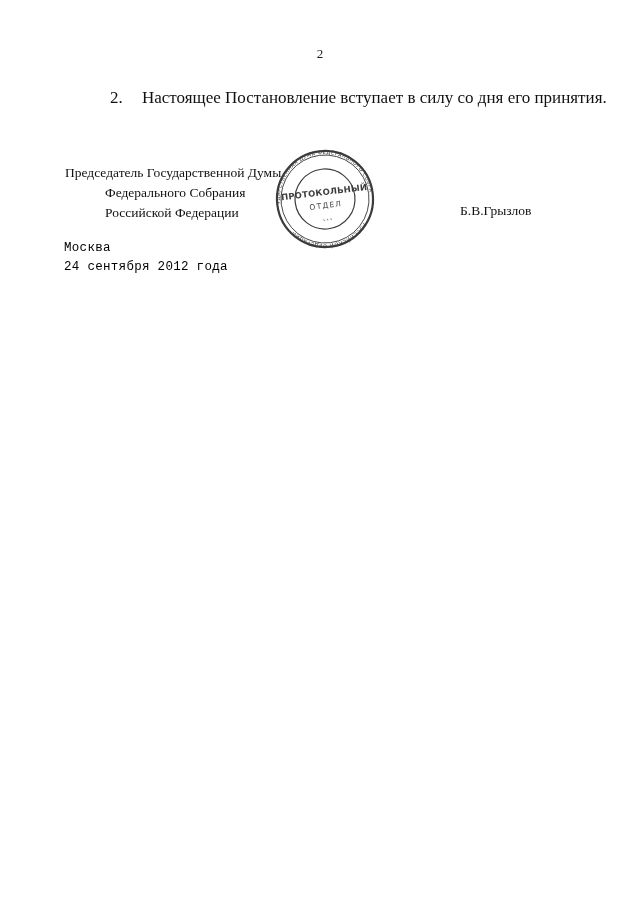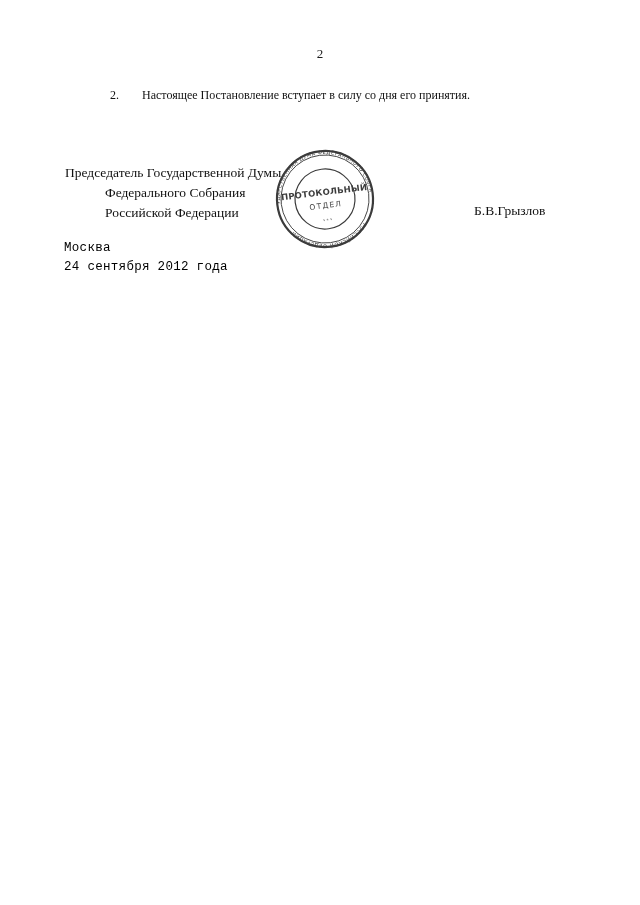--- a/index.html
+++ b/index.html
@@ -35,21 +35,21 @@
     font-size: 13px;
     color: #1a1a1a;
   }
 
   .clause {
     position: absolute;
     top: 88px;
     left: 110px;
     width: 470px;
     font-family: "Liberation Serif", serif;
-    font-size: 12px;
+    font-size: 17px;
     color: #111111;
     white-space: nowrap;
   }
   .clause .num {
     display: inline-block;
     width: 32px;
   }
 
   .signature-block {
     position: absolute;
@@ -60,21 +60,21 @@
     font-size: 13.5px;
     line-height: 20px;
     color: #111111;
   }
   .signature-block .line2 { padding-left: 40px; }
   .signature-block .line3 { padding-left: 40px; }
 
   .signer-name {
     position: absolute;
     top: 203px;
-    left: 474px;
+    left: 460px;
     font-family: "Liberation Serif", serif;
     font-size: 13.5px;
     color: #111111;
     white-space: nowrap;
   }
 
   .footer-block {
     position: absolute;
     top: 239px;
     left: 64px;

